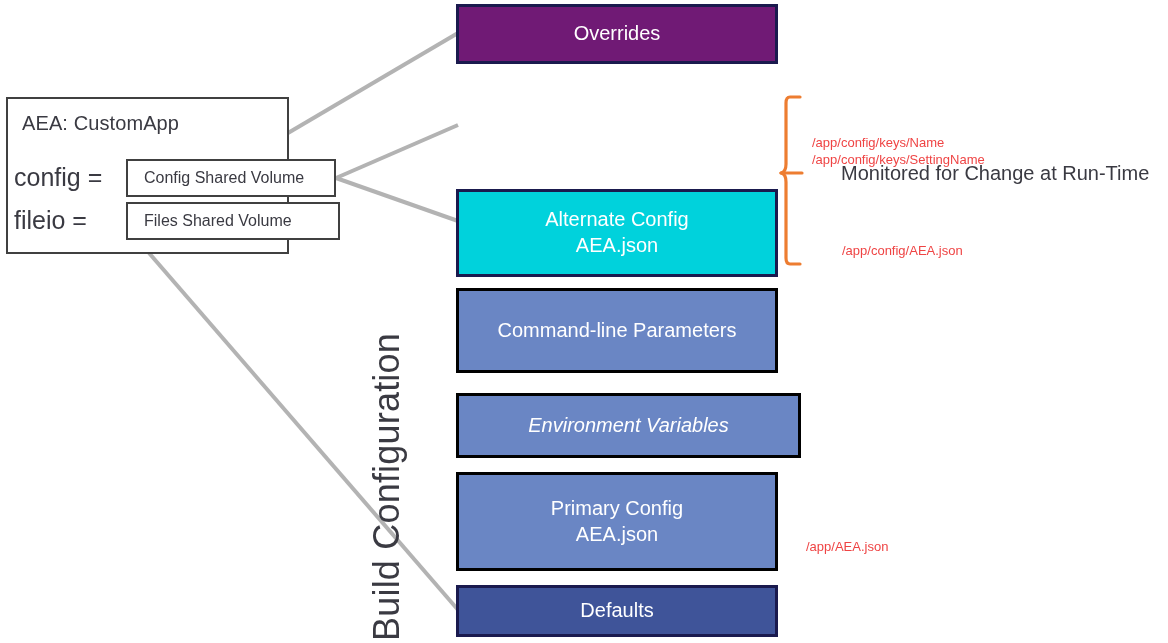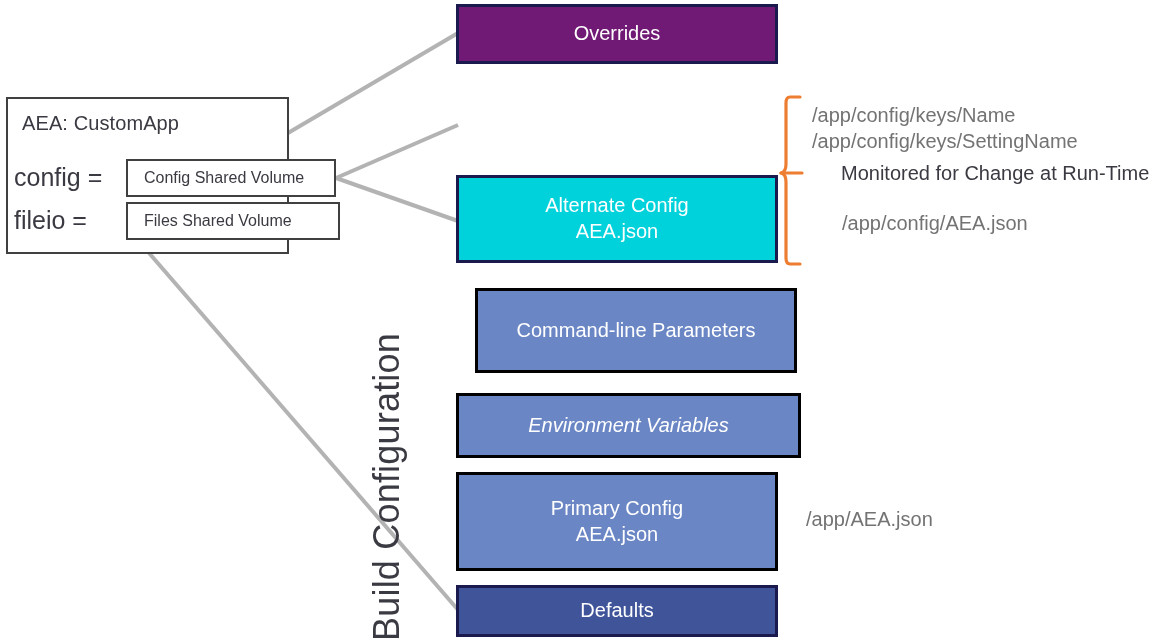--- a/index.html
+++ b/index.html
@@ -77,24 +77,25 @@
     text-align: center;
     color: #ffffff;
     font-size: 20px;
     line-height: 1.28;
     white-space: pre-line;
   }
 
   
   .path-note {
     position: absolute;
-    font-size: 20px;
-    color: #737373;
+    font-size: 13px;
+    color: #ef4444;
     white-space: pre-line;
     line-height: 1.32;
+    margin-top: 32px;
   }
   .monitor-note {
     position: absolute;
     font-size: 20px;
     color: #3a3a42;
     white-space: nowrap;
   }
   .build-config-label {
     position: absolute;
     font-size: 36px;
@@ -138,24 +139,24 @@
     <span>Config Shared Volume</span>
   </div>
 
   <div class="volume-box" style="left:126px; top:202px; width:214px; height:38px;">
     <span>Files Shared Volume</span>
   </div>
 
   <div class="layer-box" style="left:456px; top:4px; width:322px; height:60px; background:#701a75; border:3px solid #1a1a4e;">Overrides</div>
 
 
-  <div class="layer-box" style="left:456px; top:175px; width:322px; height:88px; background:#00d2dc; border:3px solid #1a1a4e;">Alternate Config
+  <div class="layer-box" style="left:456px; top:189px; width:322px; height:88px; background:#00d2dc; border:3px solid #1a1a4e;">Alternate Config
 AEA.json</div>
 
-  <div class="layer-box" style="left:475px; top:288px; width:322px; height:85px; background:#6a86c4; border:3px solid #000000;">Command-line Parameters</div>
+  <div class="layer-box" style="left:456px; top:288px; width:322px; height:85px; background:#6a86c4; border:3px solid #000000;">Command-line Parameters</div>
 
   <div class="layer-box" style="left:456px; top:393px; width:345px; height:65px; background:#6a86c4; border:3px solid #000000;font-style:italic;">Environment Variables</div>
 
   <div class="layer-box" style="left:456px; top:472px; width:322px; height:99px; background:#6a86c4; border:3px solid #000000;">Primary Config
 AEA.json</div>
 
   <div class="layer-box" style="left:456px; top:585px; width:322px; height:52px; background:#3f5499; border:3px solid #1a1a4e;">Defaults</div>
 
   <div class="path-note" style="left:812px; top:102px;">/app/config/keys/Name
 /app/config/keys/SettingName</div>

